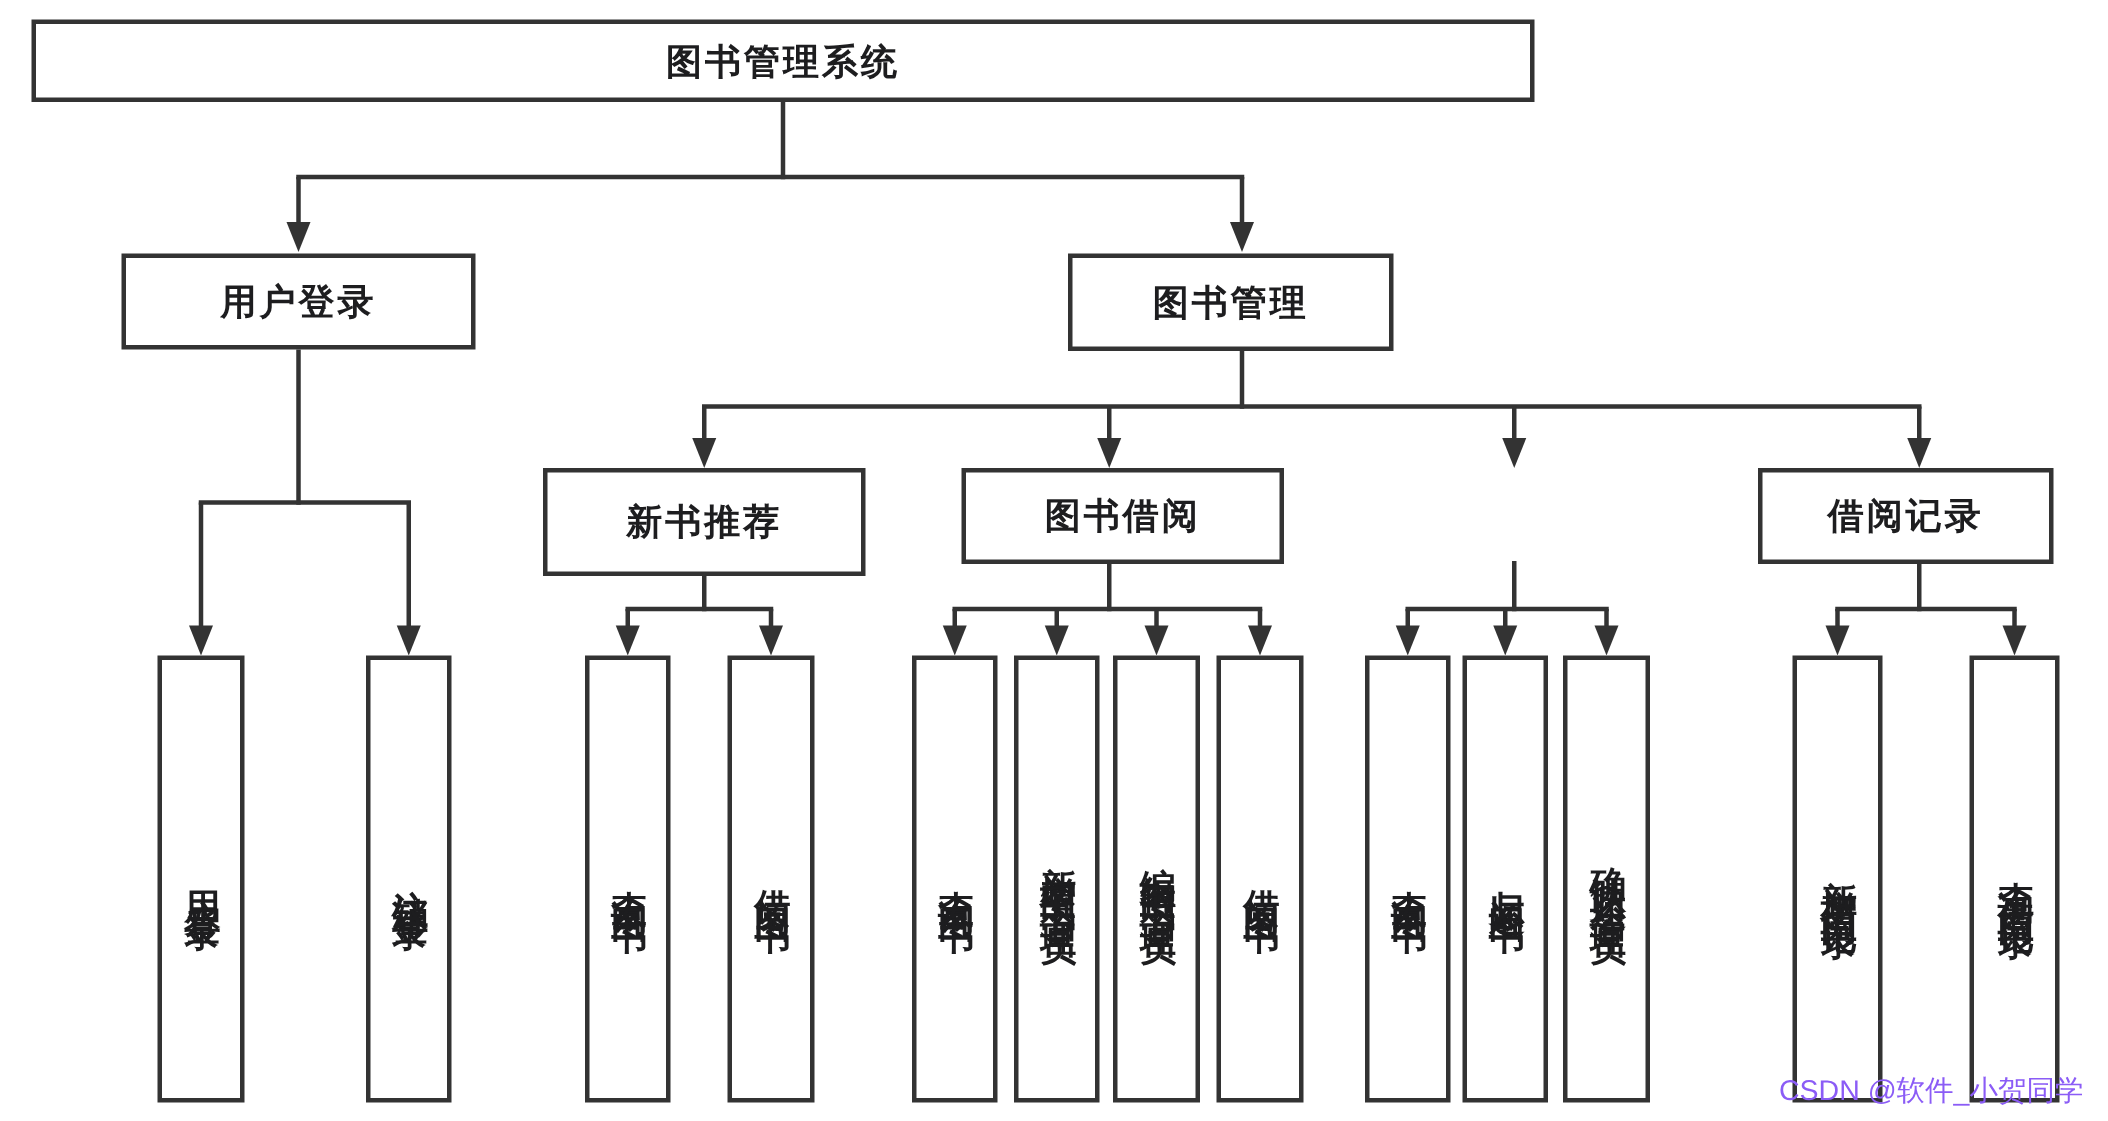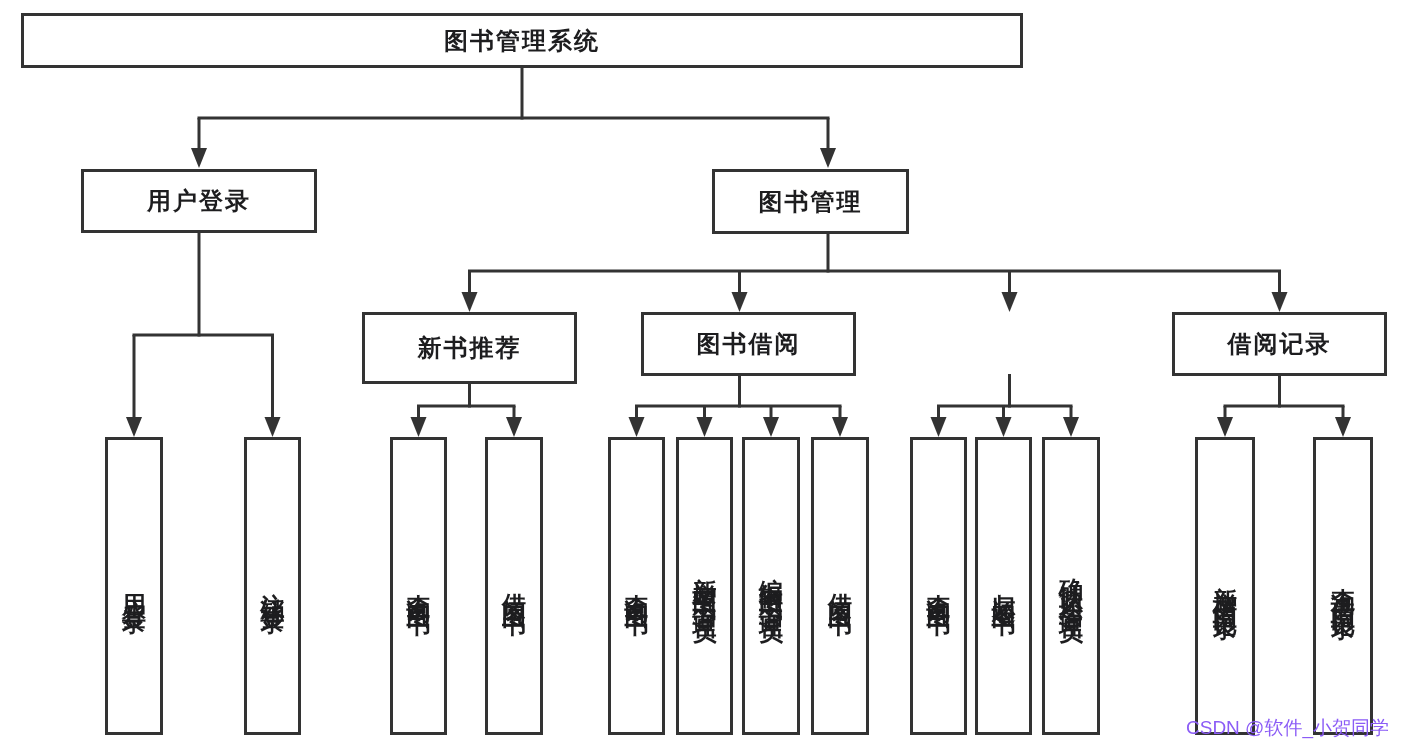--- a/index.html
+++ b/index.html
@@ -138,31 +138,31 @@
     </g>
   </svg>
 
   <div class="box h" style="left:21px; top:13px; width:1002px; height:55px;">
     <span>图书管理系统</span>
   </div>
 
   <div class="box h" style="left:81px; top:169px; width:236px; height:64px;">
     <span>用户登录</span>
   </div>
-  <div class="box h" style="left:712px; top:169px; width:197px; height:65px;">
+  <div class="box h" style="left:712px; top:169px; width:217px; height:65px;">
     <span>图书管理</span>
   </div>
 
   <div class="box h" style="left:362px; top:312px; width:215px; height:72px;">
     <span>新书推荐</span>
   </div>
   <div class="box h" style="left:641px; top:312px; width:215px; height:64px;">
     <span>图书借阅</span>
   </div>
-  <div class="box h" style="left:1172px; top:312px; width:215px; height:64px;">
+  <div class="box h" style="left:1172px; top:312px; width:197px; height:64px;">
     <span>借阅记录</span>
   </div>
 
   <div class="box v" style="left:105px; top:437px; width:58px; height:298px;">
     <span>用户登录</span>
   </div>
   <div class="box v" style="left:244px; top:437px; width:57px; height:298px;">
     <span>注销登录</span>
   </div>
 

